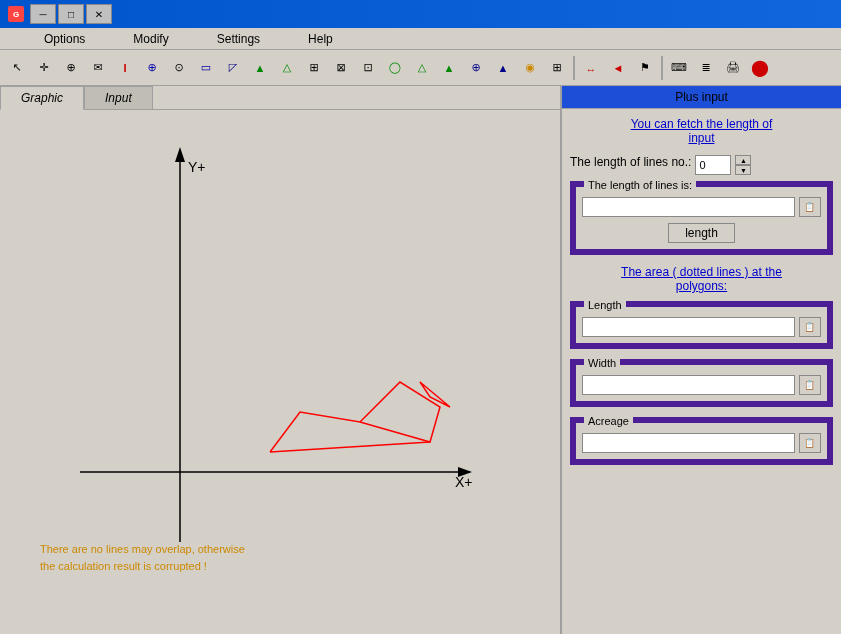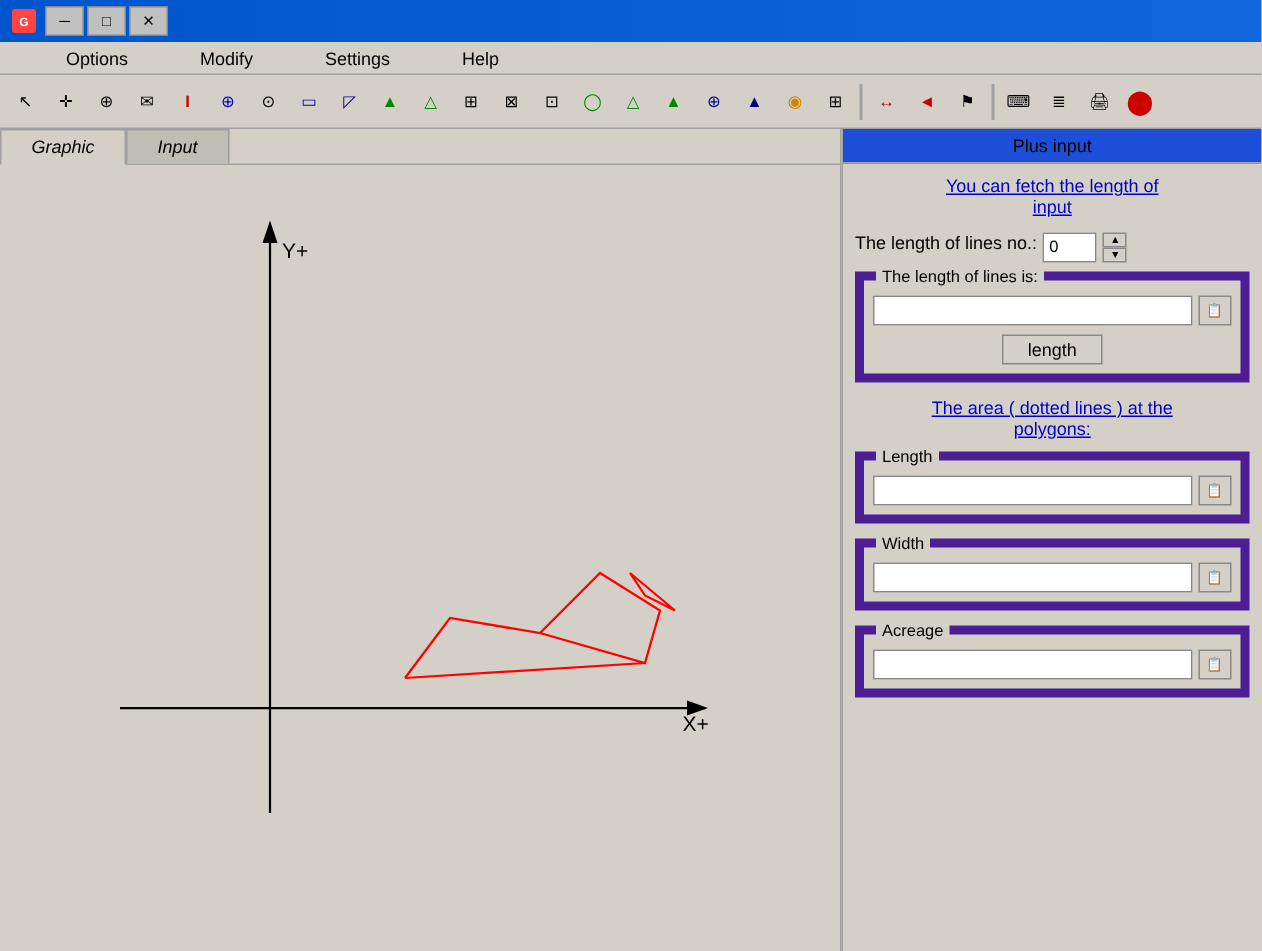--- a/index.html
+++ b/index.html
@@ -360,20 +360,24 @@
         <polygon points="180,25 175,40 185,40" fill="black"></polygon>
 
         <polygon points="472,350 458,345 458,355" fill="black"></polygon>
 
         <polyline points="270,330 300,290 360,300 400,260 440,285 430,320 360,300" fill="none" stroke="red" stroke-width="1.5"></polyline>
         <line x1="270" y1="330" x2="430" y2="320" stroke="red" stroke-width="1.5"></line>
 
         <polygon points="420,260 450,285 430,275" fill="none" stroke="red" stroke-width="1.5"></polygon>
       </svg>
 
+      <div class="warning-text">
+        <div>There are no lines may overlap, otherwise</div>
+        <div>the calculation result is corrupted !</div>
+      </div>
     </div>
   </div>
 
   <div class="right-panel-full">
     <div class="right-tab-header">Plus input</div>
     <div class="right-content">
 
       <div style="text-align:center; margin-bottom: 10px;">
         <a class="section-link">
           <span>You can fetch the length of</span><br>

